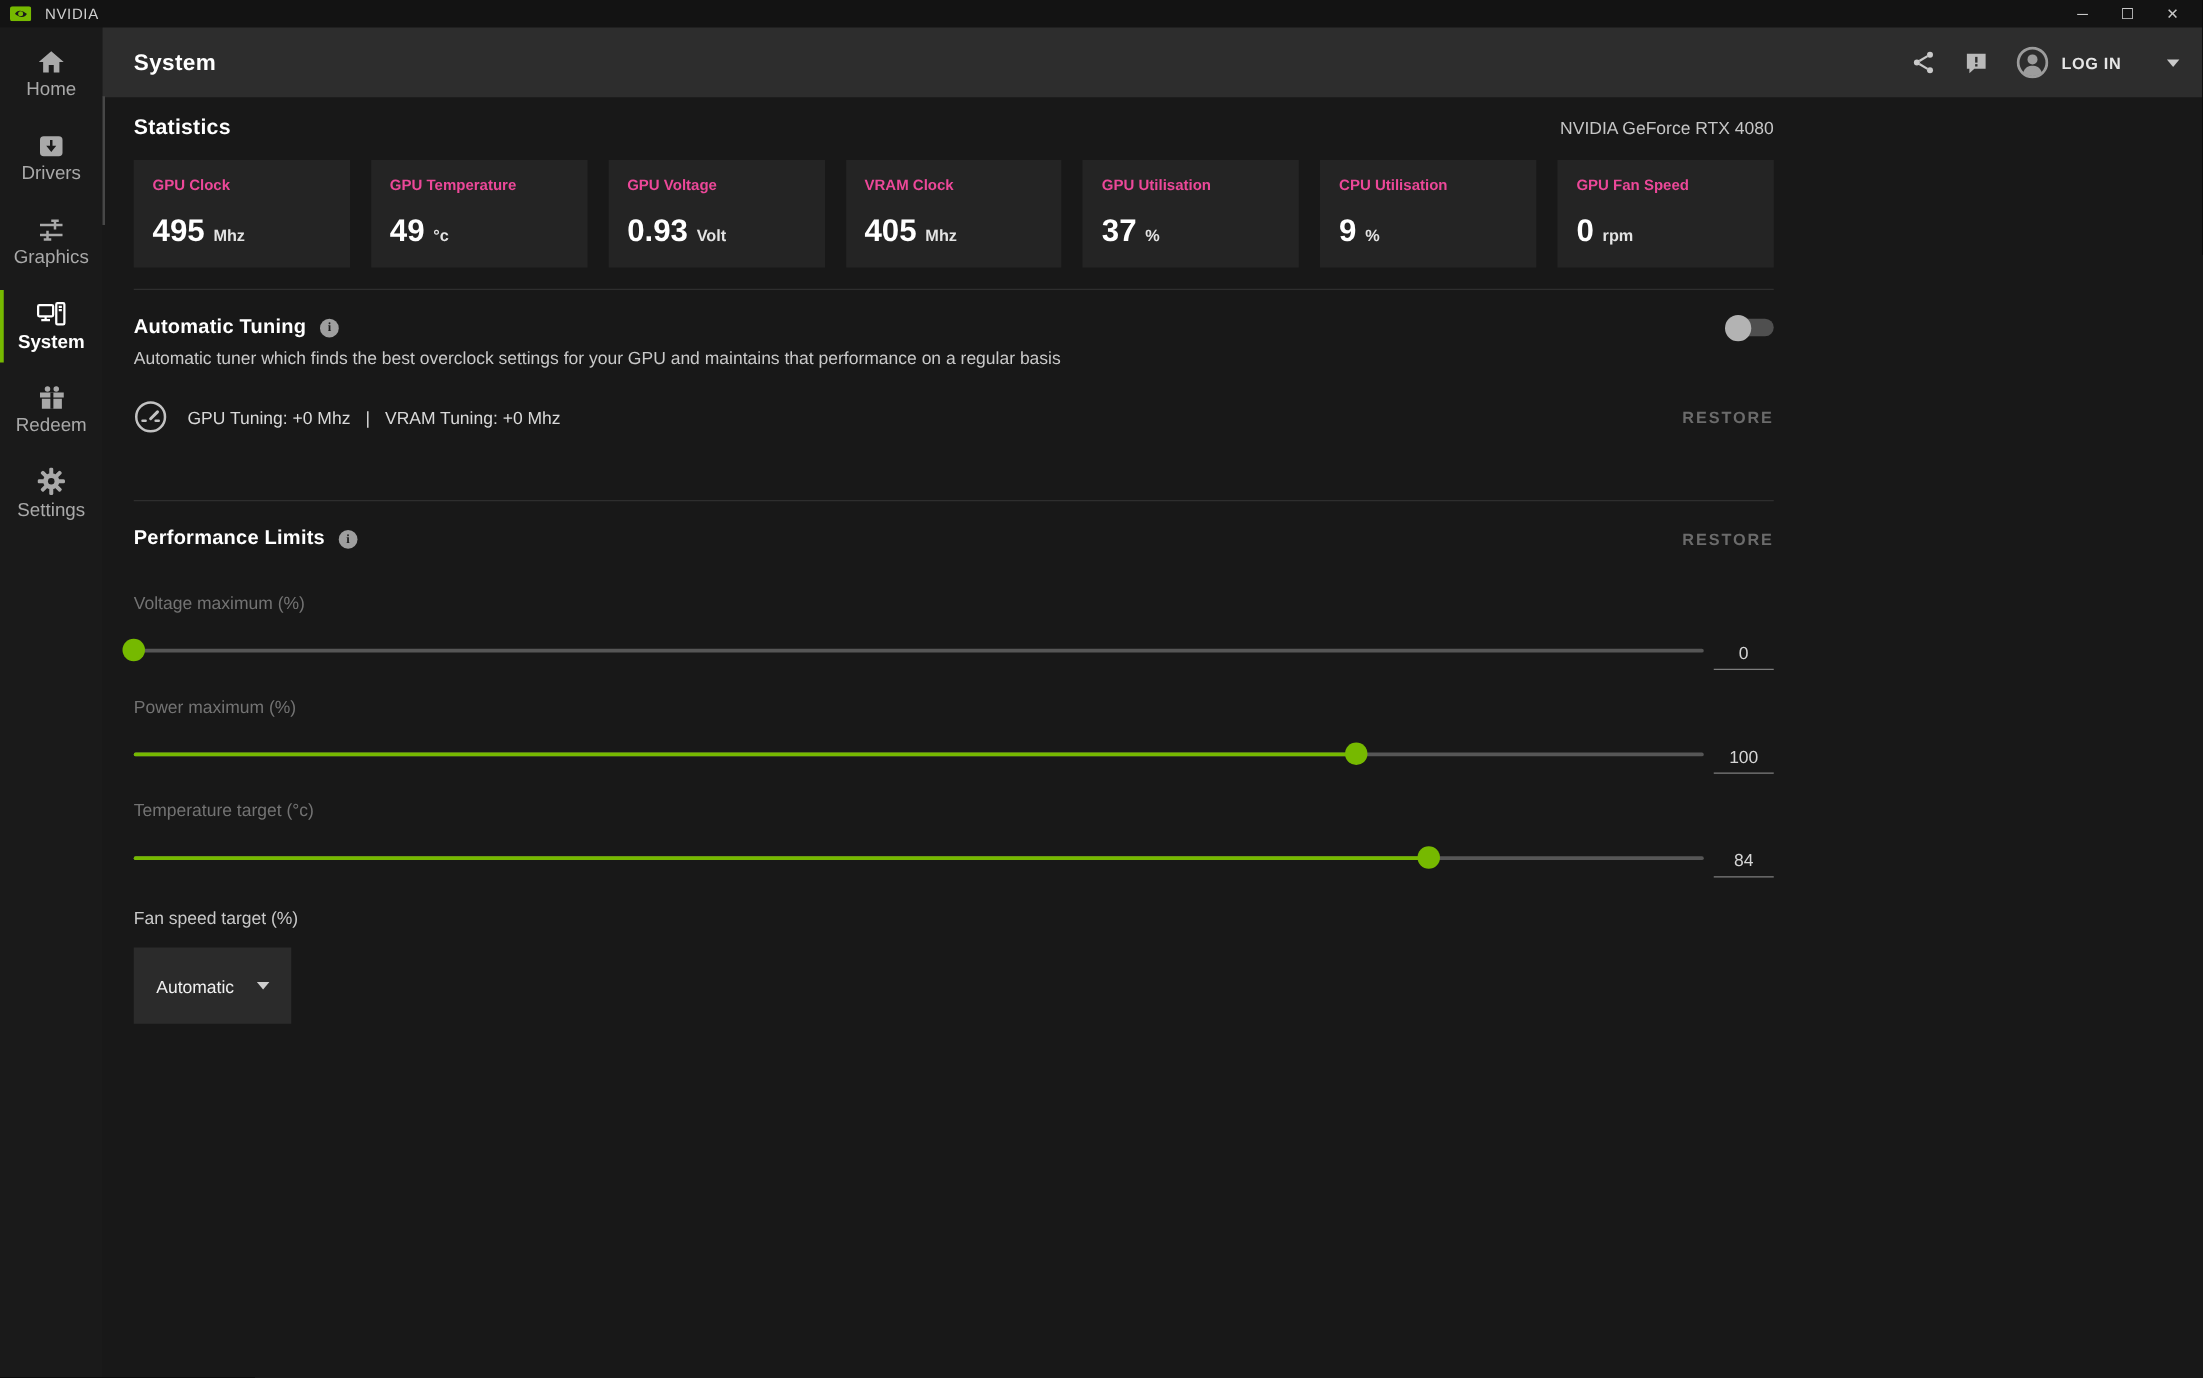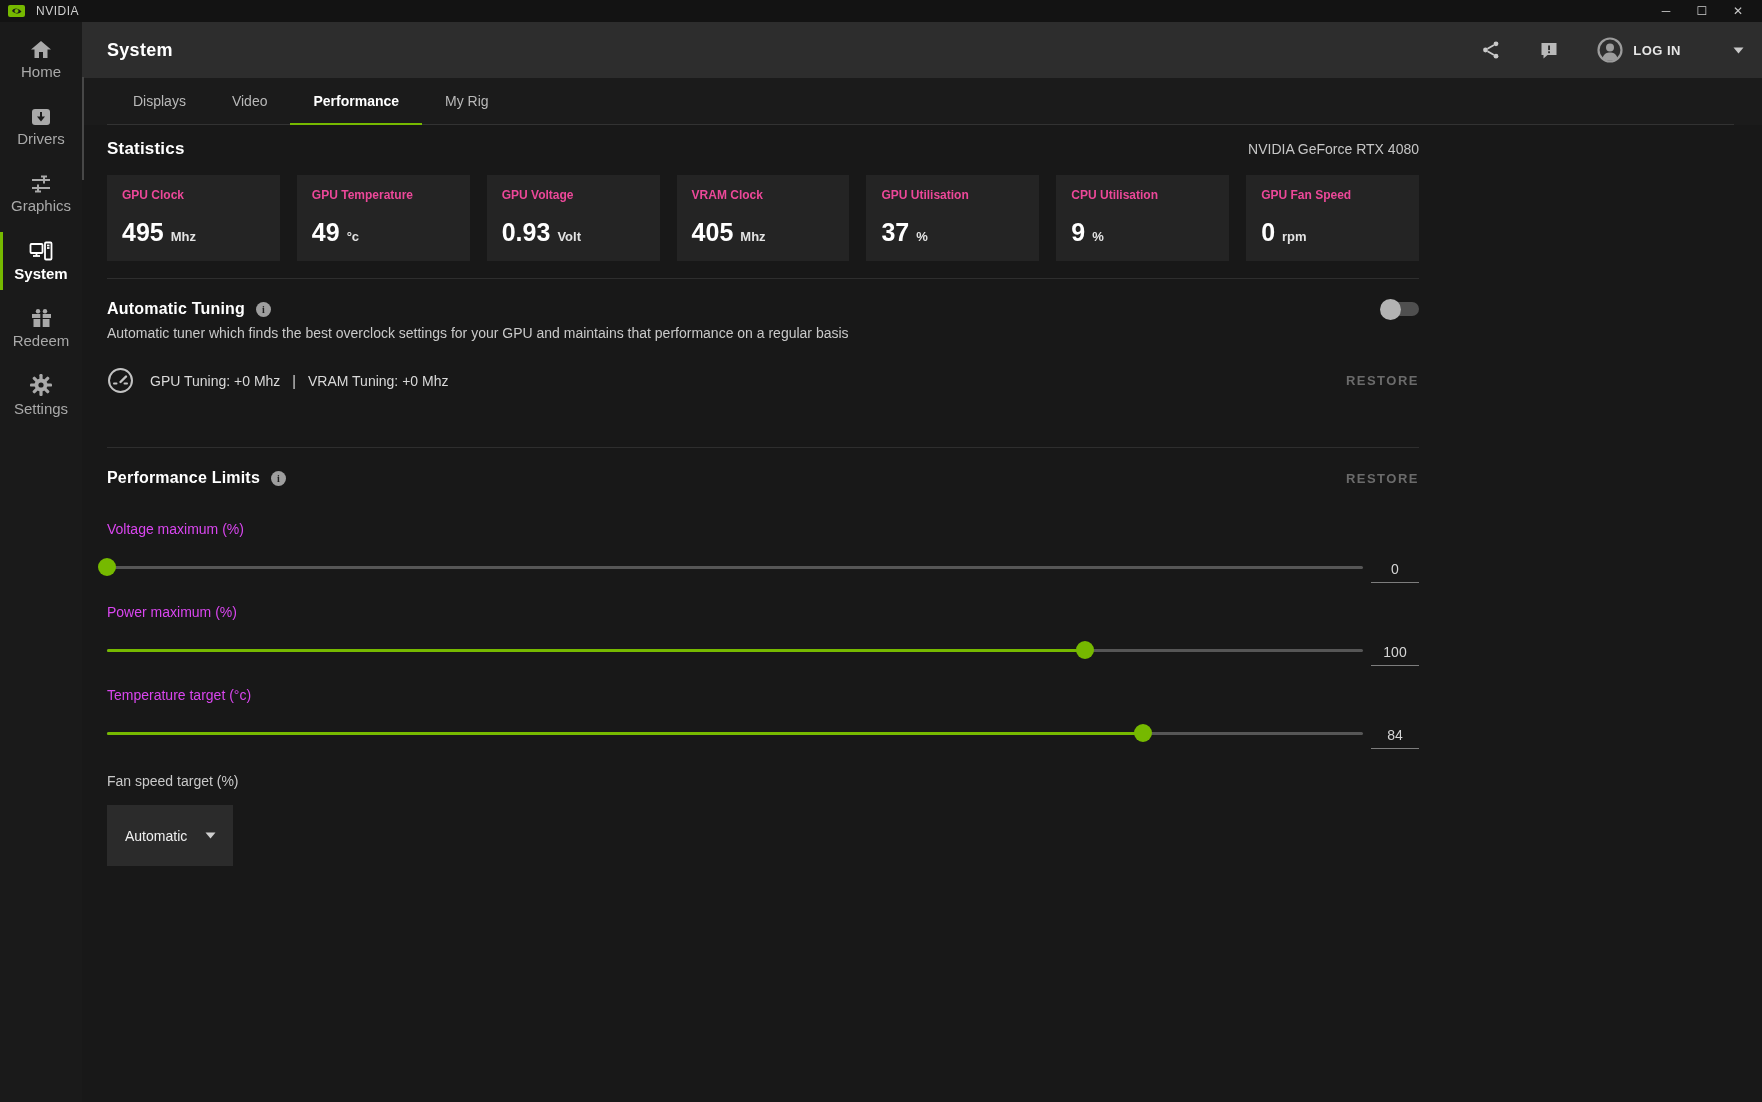--- a/index.html
+++ b/index.html
@@ -22,21 +22,21 @@
   .side-item svg { display:block; }
   .side-item.active .lbl { color:#ffffff; font-weight:bold; }
   .side-item.active::before { content:""; position:absolute; left:0; top:-1px; height:58px; width:3px; background:#76b900; }
 
   .main { flex:1; display:flex; flex-direction:column; position:relative; }
   .scroll-thumb { position:absolute; left:0; top:55px; width:2px; height:103px; background:#474747; }
 
   
   .header { height:56px; background:#2d2d2d; display:flex; align-items:center; justify-content:space-between; padding:0 18px 0 25px; }
   .page-title { color:#ffffff; font-size:18px; font-weight:bold; letter-spacing:0.3px; }
-  .header-right { display:flex; align-items:center; gap:38px; }
+  .header-right { display:flex; align-items:center; gap:22px; }
   .hicon { display:flex; align-items:center; justify-content:center; }
   .login-group { display:flex; align-items:center; gap:10px; }
   .login-label { color:#e6e6e6; font-size:13px; font-weight:bold; letter-spacing:0.5px; }
   .chev-btn { margin-left:14px; display:flex; align-items:center; }
 
   
   .tabbar { height:47px; background:#1b1b1b; }
   .tabbar-inner { margin:0 28px 0 25px; height:100%; display:flex; align-items:stretch; border-bottom:1px solid #323232; padding-left:3px; }
   .tab { display:flex; align-items:center; padding:0 23px; font-size:14px; color:#b9b9b9; position:relative; cursor:default; }
   .tab.active { color:#ffffff; font-weight:bold; }
@@ -69,21 +69,21 @@
   .toggle { width:38px; height:14px; border-radius:7px; background:#4f4f4f; position:relative; cursor:default; }
   .toggle .knob { position:absolute; left:-1px; top:-3.5px; width:21px; height:21px; border-radius:50%; background:#b3b3b3; }
 
   .desc { margin-top:7px; color:#c9c9c9; font-size:14px; }
 
   .tuning-row { margin-top:26px; display:flex; align-items:center; justify-content:space-between; }
   .tuning-left { display:flex; align-items:center; gap:16px; }
   .tuning-text { display:flex; align-items:center; gap:12px; color:#d9d9d9; font-size:14px; }
   .restore { color:#6b6b6b; font-size:13px; font-weight:bold; letter-spacing:1.5px; cursor:default; }
 
-  .slider-label { margin-top:25px; color:#d946ef; font-size:14px; }
+  .slider-label { margin-top:25px; color:#737373; font-size:14px; }
   .slider-label.first { margin-top:34px; }
   .slider-row { margin-top:18px; display:flex; align-items:center; height:24px; }
   .track { position:relative; width:1256px; height:3px; background:#565656; border-radius:2px; }
   .fill { position:absolute; left:0; top:0; height:3px; background:#76b900; border-radius:2px; }
   .thumb { position:absolute; right:-9px; top:-7.5px; width:18px; height:18px; border-radius:50%; background:#76b900; }
   .slider-val { width:48px; margin-left:8px; text-align:center; color:#d5d5d5; font-size:14px; padding-bottom:5px; border-bottom:1px solid #7d7d7d; transform:translateY(5px); }
 
   .fan-label { margin-top:28px; color:#c9c9c9; font-size:14px; }
   .dropdown { margin-top:16px; width:126px; height:61px; background:#2b2b2b; display:flex; align-items:center; justify-content:space-between; padding:0 17px 0 18px; cursor:default; }
   .dropdown .sel { color:#f0f0f0; font-size:14px; }
@@ -222,28 +222,20 @@
             <span class="login-label">LOG IN</span>
           </div>
           <span class="chev-btn">
             <svg width="11" height="7" viewBox="0 0 11 7">
                 <path d="M0.5 0.5 H10.5 L5.5 6.5 Z" fill="#c9c9c9"></path>
               </svg>
           </span>
         </div>
       </div>
 
-      <div class="tabbar">
-        <div class="tabbar-inner">
-          <div class="tab">Displays</div>
-          <div class="tab">Video</div>
-          <div class="tab active">Performance</div>
-          <div class="tab">My Rig</div>
-        </div>
-      </div>
 
       <div class="content">
         <div class="content-inner">
 
           <div class="section-head">
             <span class="h-section">Statistics</span>
             <span class="gpu-name">NVIDIA GeForce RTX 4080</span>
           </div>
 
           <div class="tiles">

